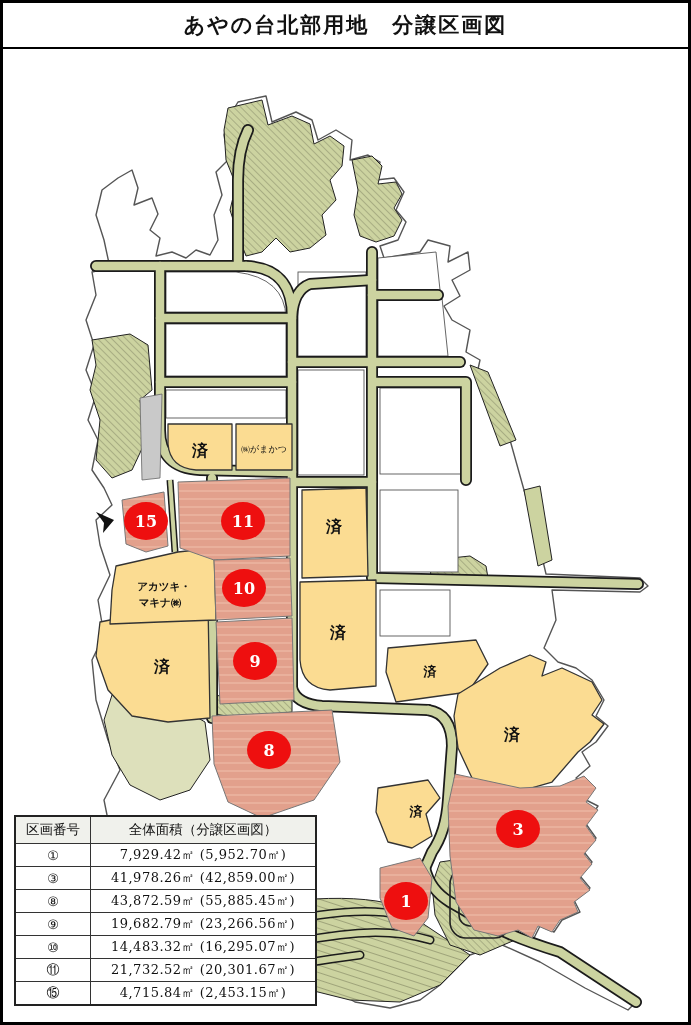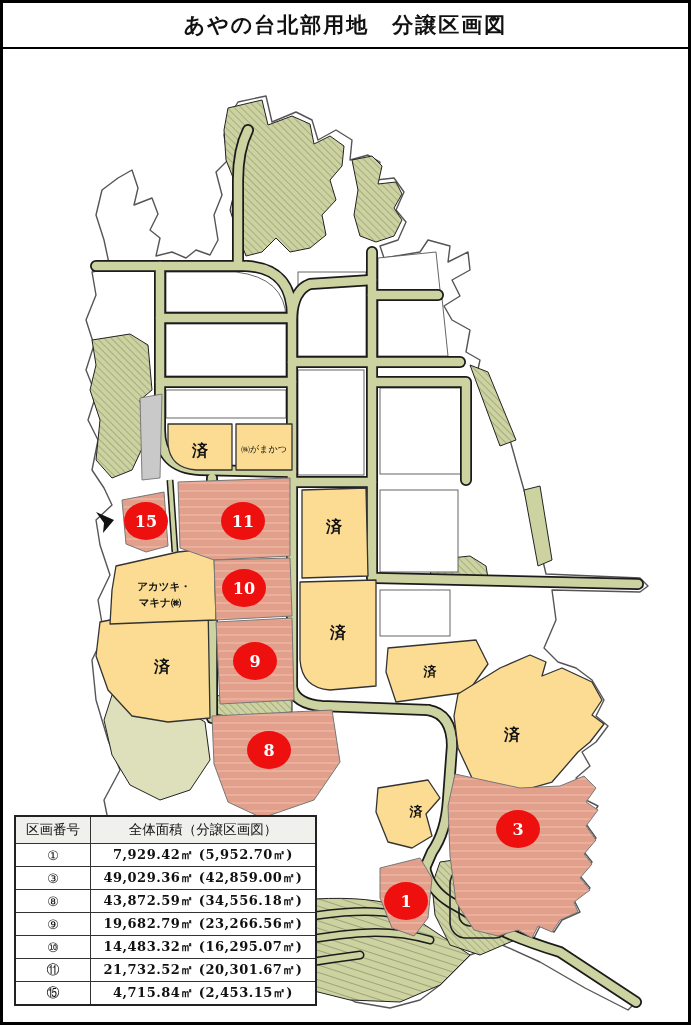--- a/index.html
+++ b/index.html
@@ -22,21 +22,21 @@
     position:absolute;left:11px;top:812px;z-index:4;background:#fff;
     border-collapse:collapse;border:2px solid #222;
     font-family:"DejaVu Serif","Liberation Serif",serif;
   }
   .area-table th,.area-table td{
     border:1px solid #333;font-size:13px;color:#111;font-weight:normal;
     padding:2px 6px;text-align:center;white-space:nowrap;
   }
   .area-table th{background:#f0f1ec;height:22px;font-size:13.5px;}
   .area-table td.no{width:62px;}
-  .area-table td.ar{width:212px;letter-spacing:0.5px;font-weight:bold;}
+  .area-table td.ar{width:212px;letter-spacing:0.5px;}
   .area-table tr{height:23px;}
   text{font-family:"DejaVu Serif","Liberation Serif",serif;}
   .sold-label{font-size:16px;font-weight:bold;fill:#111;}
   .sold-label.sm{font-size:13px;}
   .marker-num{font-size:16px;font-weight:bold;fill:#fff;}
   .company{font-size:9px;fill:#111;}
   .company2{font-size:10.5px;font-weight:bold;fill:#111;}
 </style>
 </head>
 <body>
@@ -238,25 +238,25 @@
         <th>全体面積（分譲区画図）</th>
       </tr>
     </thead>
     <tbody>
       <tr>
         <td class="no">①</td>
         <td class="ar">7,929.42㎡ (5,952.70㎡)</td>
       </tr>
       <tr>
         <td class="no">③</td>
-        <td class="ar">49,029.36㎡ (42,859.00㎡)</td>
+        <td class="ar">41,978.26㎡ (42,859.00㎡)</td>
       </tr>
       <tr>
         <td class="no">⑧</td>
-        <td class="ar">43,872.59㎡ (34,556.18㎡)</td>
+        <td class="ar">43,872.59㎡ (55,885.45㎡)</td>
       </tr>
       <tr>
         <td class="no">⑨</td>
         <td class="ar">19,682.79㎡ (23,266.56㎡)</td>
       </tr>
       <tr>
         <td class="no">⑩</td>
         <td class="ar">14,483.32㎡ (16,295.07㎡)</td>
       </tr>
       <tr>

